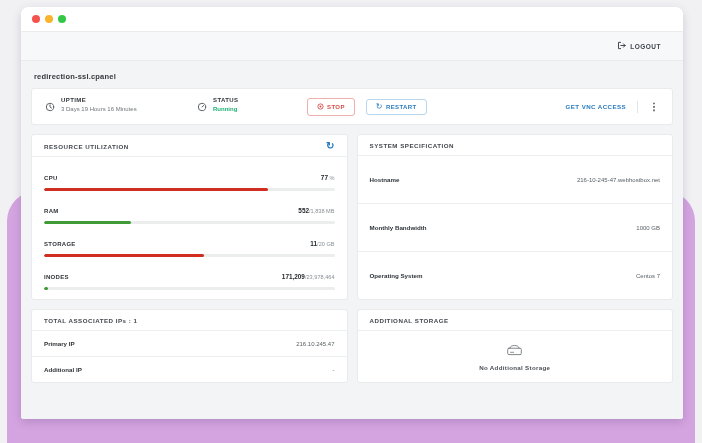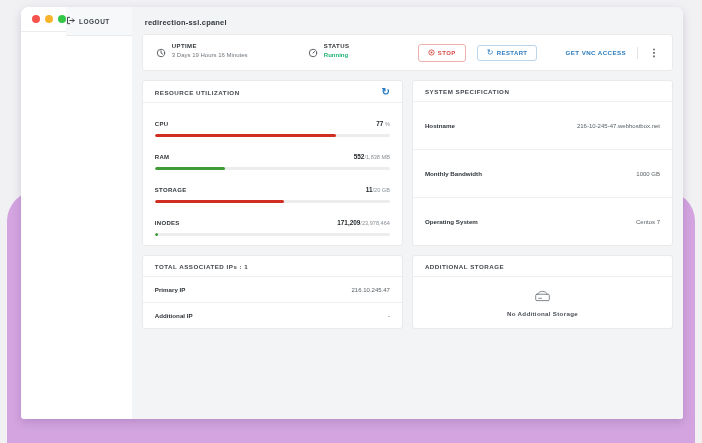--- a/index.html
+++ b/index.html
@@ -11,21 +11,21 @@
     color:#2f3337;
   }
   .purple-bg {
     position:absolute; left:7px; right:7px; top:191px; bottom:-12px;
     background:#d3a4e0; border-radius:30px 30px 12px 12px;
   }
   .window {
     position:absolute; left:21px; top:7px; width:662px; height:412px;
     background:#ffffff; border-radius:8px 8px 3px 3px;
     box-shadow:0 3px 10px rgba(60,30,80,0.18);
-    display:flex; flex-direction:row; overflow:hidden;
+    display:flex; flex-direction:column; overflow:hidden;
   }
   .traffic-bar {
     height:25px; flex:none; background:#fff; border-bottom:1px solid #ececee;
     display:flex; align-items:center; padding-left:11px; gap:5px;
   }
   .dot { width:8px; height:8px; border-radius:50%; }
   .app-header {
     height:29px; flex:none; background:#f7f8f9; border-bottom:1px solid #e9eaec;
     display:flex; align-items:center; justify-content:flex-end; padding-right:22px;
   }

